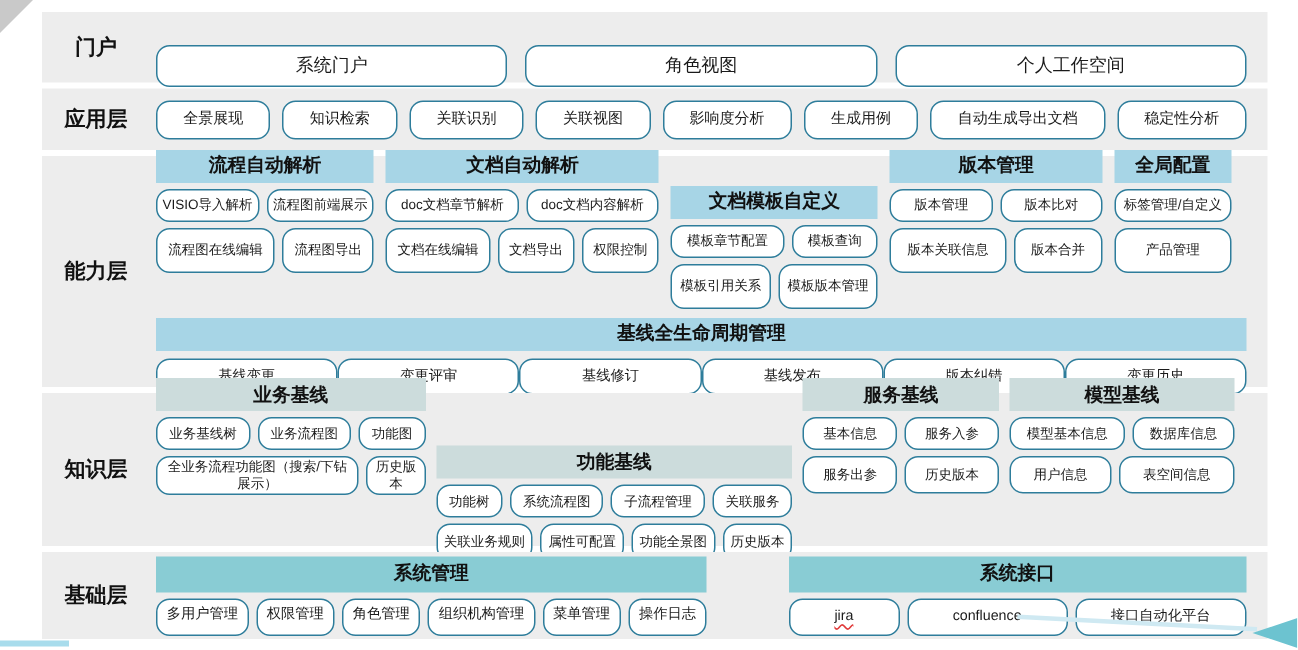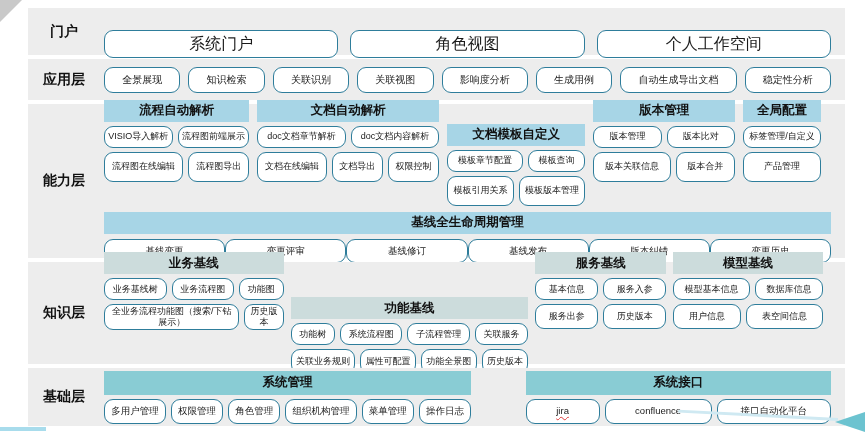--- a/index.html
+++ b/index.html
@@ -15,21 +15,21 @@
 
   .band-label{width:72px;flex:0 0 72px;display:flex;align-items:center;justify-content:center;
     font-weight:bold;font-size:14px;color:#111;}
   .band-content{flex:1;padding:5px 14px 5px 4px;display:flex;flex-direction:column;justify-content:center;box-sizing:border-box;}
 
   .pill{background:#fff;border:1.6px solid #2e7d9b;border-radius:9px;display:flex;align-items:center;
     justify-content:center;text-align:center;font-size:9px;color:#1a1a1a;padding:1px 3px;line-height:1.2;
     flex:1 1 auto;min-height:22px;box-sizing:border-box;}
 
   .portal-row{display:flex;gap:12px;}
-  .portal-row .pill{min-height:28px;font-size:16px;flex:1;margin-top:24px;}
+  .portal-row .pill{min-height:28px;font-size:12px;flex:1;margin-top:24px;}
 
   .app-row{display:flex;gap:8px;}
   .app-row .pill{min-height:26px;font-size:10px;white-space:nowrap;padding:1px 10px;}
 
   .group{display:flex;flex-direction:column;box-sizing:border-box;}
   .group-header{font-weight:bold;font-size:12.5px;color:#111;display:flex;align-items:center;justify-content:center;
     height:22px;flex:0 0 22px;}
   .hdr-cap{background:#a7d5e6;}
   .hdr-knw{background:#ccdcdc;}
   .hdr-base{background:#89ccd4;height:24px;flex:0 0 24px;}
@@ -46,21 +46,21 @@
   .baseline-row .pill{min-height:24px;font-size:9.5px;}
 
   .knw-groups{display:flex;gap:7px;}
   .k-biz{width:24.7%;} .k-fn{width:32.7%;margin-top:45px;} .k-svc{width:18%;} .k-mdl{width:20.6%;}
   .knw-groups .pill-row:nth-child(2) .pill{min-height:25px;}
   .knw-groups .pill-row:nth-child(3) .pill{min-height:31px;}
   .k-biz .pill-row:nth-child(3) .pill:first-child{flex:2.6;}
   .k-biz .pill-row:nth-child(3) .pill:last-child{flex:1;}
 
   .base-groups{display:flex;justify-content:space-between;}
-  .b-sys{width:50.5%;}
+  .b-sys{width:50.5%;font-family:Liberation Serif, serif;}
   .b-if{width:42%;}
   .base-groups .pill-row .pill{min-height:25px;font-size:9.5px;}
   .b-if .pill:last-child{flex:2;}
 
   .spellwavy{text-decoration:underline wavy #e03a3a;text-underline-offset:2px;}
 
   .corner-fold{position:absolute;top:0;left:0;width:0;height:0;
     border-top:22px solid #c9c9c9;border-right:22px solid transparent;}
   .bl-accent{position:absolute;left:0;bottom:2px;width:46px;height:4px;background:#a8dcec;}
   .tail-line{position:absolute;right:27px;bottom:12px;width:160px;height:3px;background:#cfe9f2;

